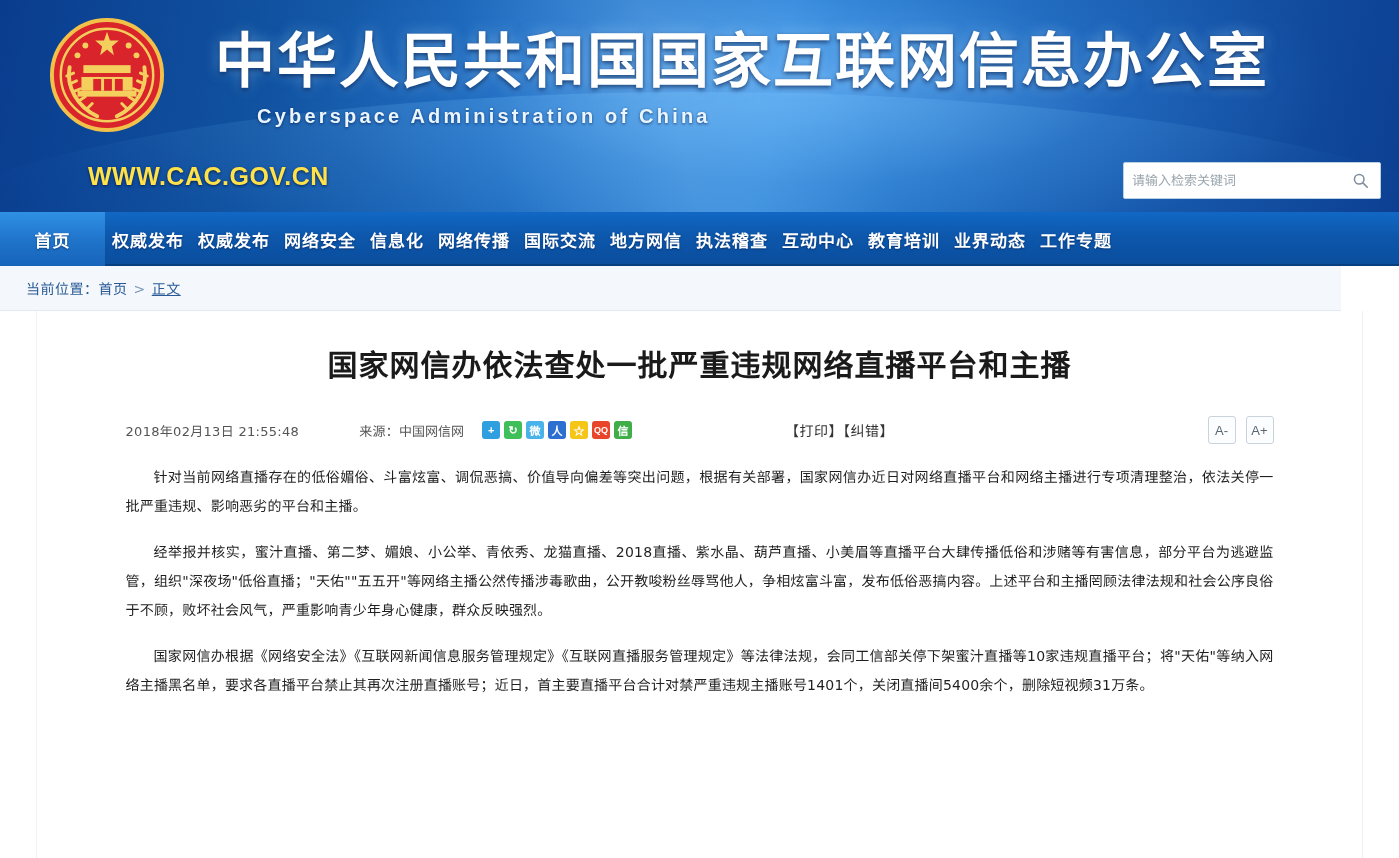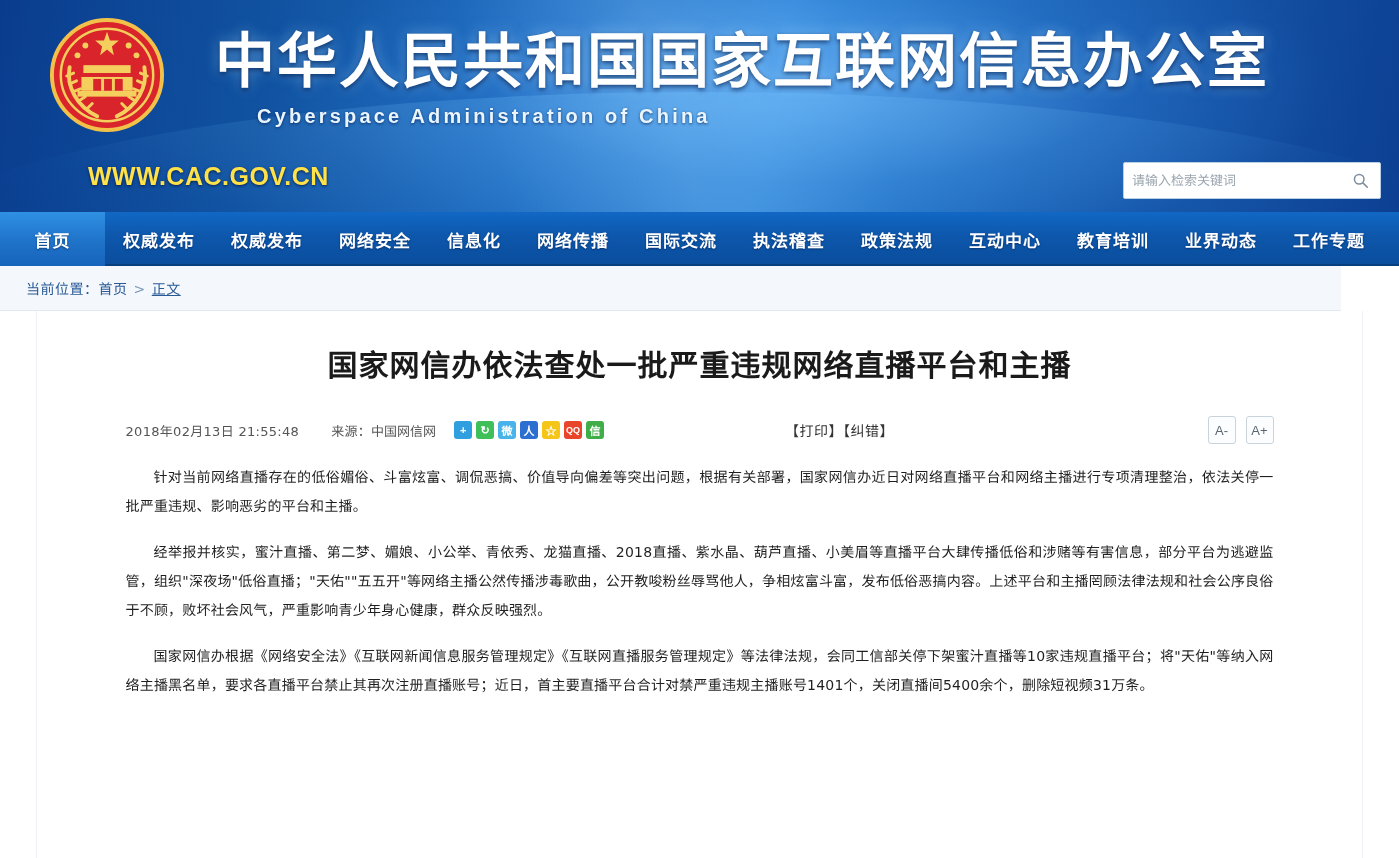--- a/index.html
+++ b/index.html
@@ -139,21 +139,21 @@
   }
   .nav-item {
     display: flex;
     align-items: center;
     justify-content: center;
     color: #ffffff;
     font-family: "DejaVu Sans", "Liberation Sans", sans-serif;
     font-size: 17px;
     font-weight: bold;
     letter-spacing: 1px;
-    padding: 0 18px;
+    padding: 0 7px;
     white-space: nowrap;
     cursor: pointer;
     text-shadow: 0 1px 2px rgba(0,20,60,0.5);
   }
   .nav-item.home {
     width: 105px;
     padding: 0;
     background: linear-gradient(180deg, #2f90e4 0%, #1f73c9 55%, #1664bb 100%);
   }
 
@@ -203,21 +203,21 @@
     margin-top: 26px;
     height: 34px;
     display: flex;
     align-items: center;
     font-family: "DejaVu Sans", "Liberation Sans", sans-serif;
     font-size: 13px;
     color: #555;
     position: relative;
   }
   .meta-date { margin-left: 26px; letter-spacing: 0.3px; }
-  .meta-source { margin-left: 32px; letter-spacing: 0.3px; }
+  .meta-source { margin-left: 60px; letter-spacing: 0.3px; }
   .share-icons {
     margin-left: 18px;
     display: flex;
     align-items: center;
     gap: 4px;
   }
   .sicon {
     width: 18px;
     height: 18px;
     border-radius: 3px;
@@ -344,22 +344,22 @@
 </div>
 
 <div class="nav">
   <div class="nav-item home">首页</div>
   <div class="nav-item">权威发布</div>
   <div class="nav-item">权威发布</div>
   <div class="nav-item">网络安全</div>
   <div class="nav-item">信息化</div>
   <div class="nav-item">网络传播</div>
   <div class="nav-item">国际交流</div>
+  <div class="nav-item">地方网信</div>
   <div class="nav-item">执法稽查</div>
-  <div class="nav-item">政策法规</div>
   <div class="nav-item">互动中心</div>
   <div class="nav-item">教育培训</div>
   <div class="nav-item">业界动态</div>
   <div class="nav-item">工作专题</div>
 </div>
 
 <div class="crumb-band">
   <div class="crumb">
     <span>当前位置：</span><a href="#">首页</a><span class="sep">&gt;</span><span class="cur">正文</span>
   </div>

